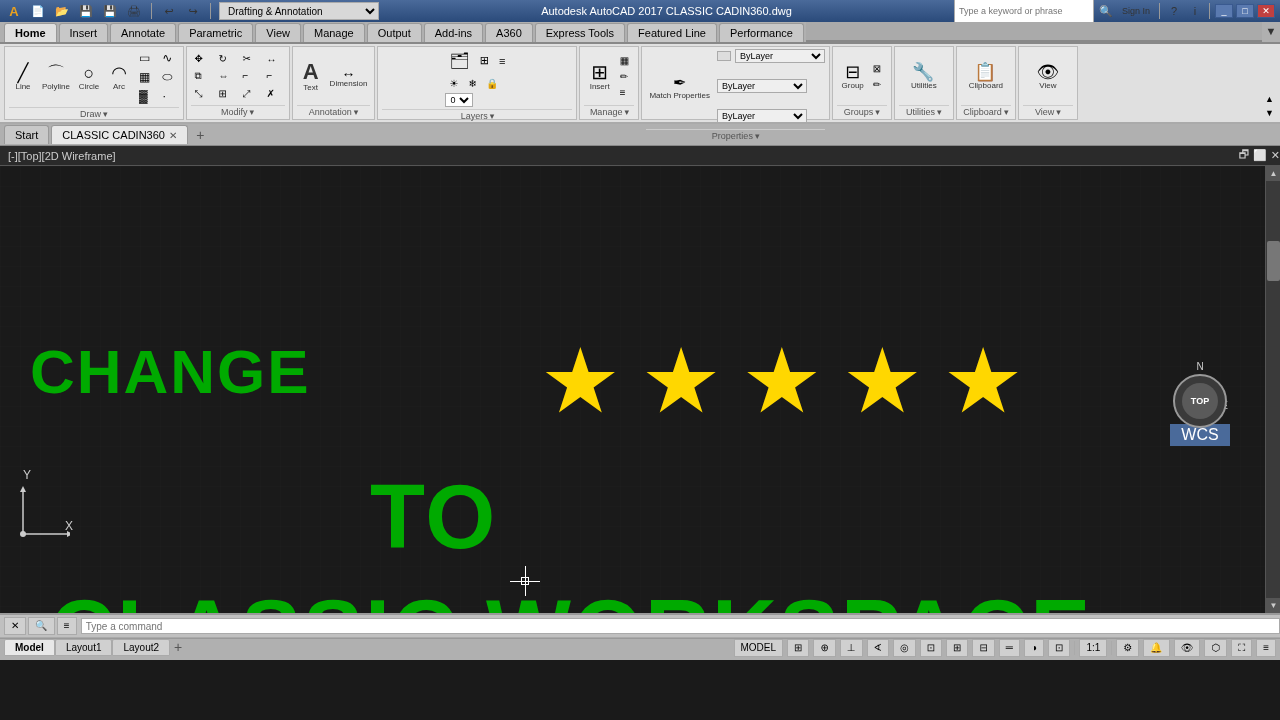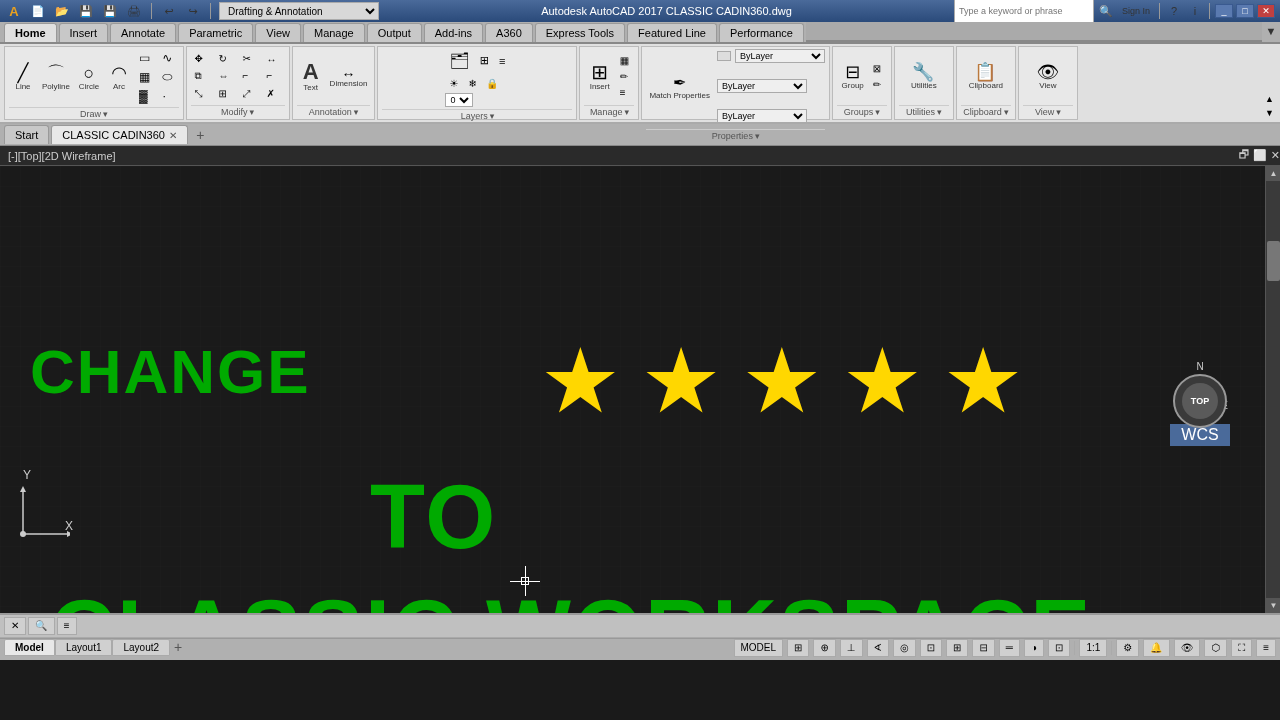--- a/index.html
+++ b/index.html
@@ -622,20 +622,21 @@
     <div class="scroll-btn" style="position:absolute;bottom:0;width:15px;">▼</div>
   </div>
 </div>
 
 <div style="height:25px;background:#c0c0c0;display:flex;align-items:center;border-top:2px solid #999;border-bottom:1px solid #aaa;">
   <div style="display:flex;align-items:center;padding:0 4px;gap:2px;">
     <div class="status-btn">✕</div>
     <div class="status-btn">🔍</div>
     <div class="status-btn">≡</div>
   </div>
+  <input type="text" class="status-input" placeholder="Type a command" style="">
 </div>
 
 <div style="height:22px;background:#b0b0b0;display:flex;align-items:flex-start;border-top:1px solid #999;padding:0 4px;">
   <div class="layout-tab active">
     <span>Model</span>
   </div>
   <div class="layout-tab">
     <span>Layout1</span>
   </div>
   <div class="layout-tab">

